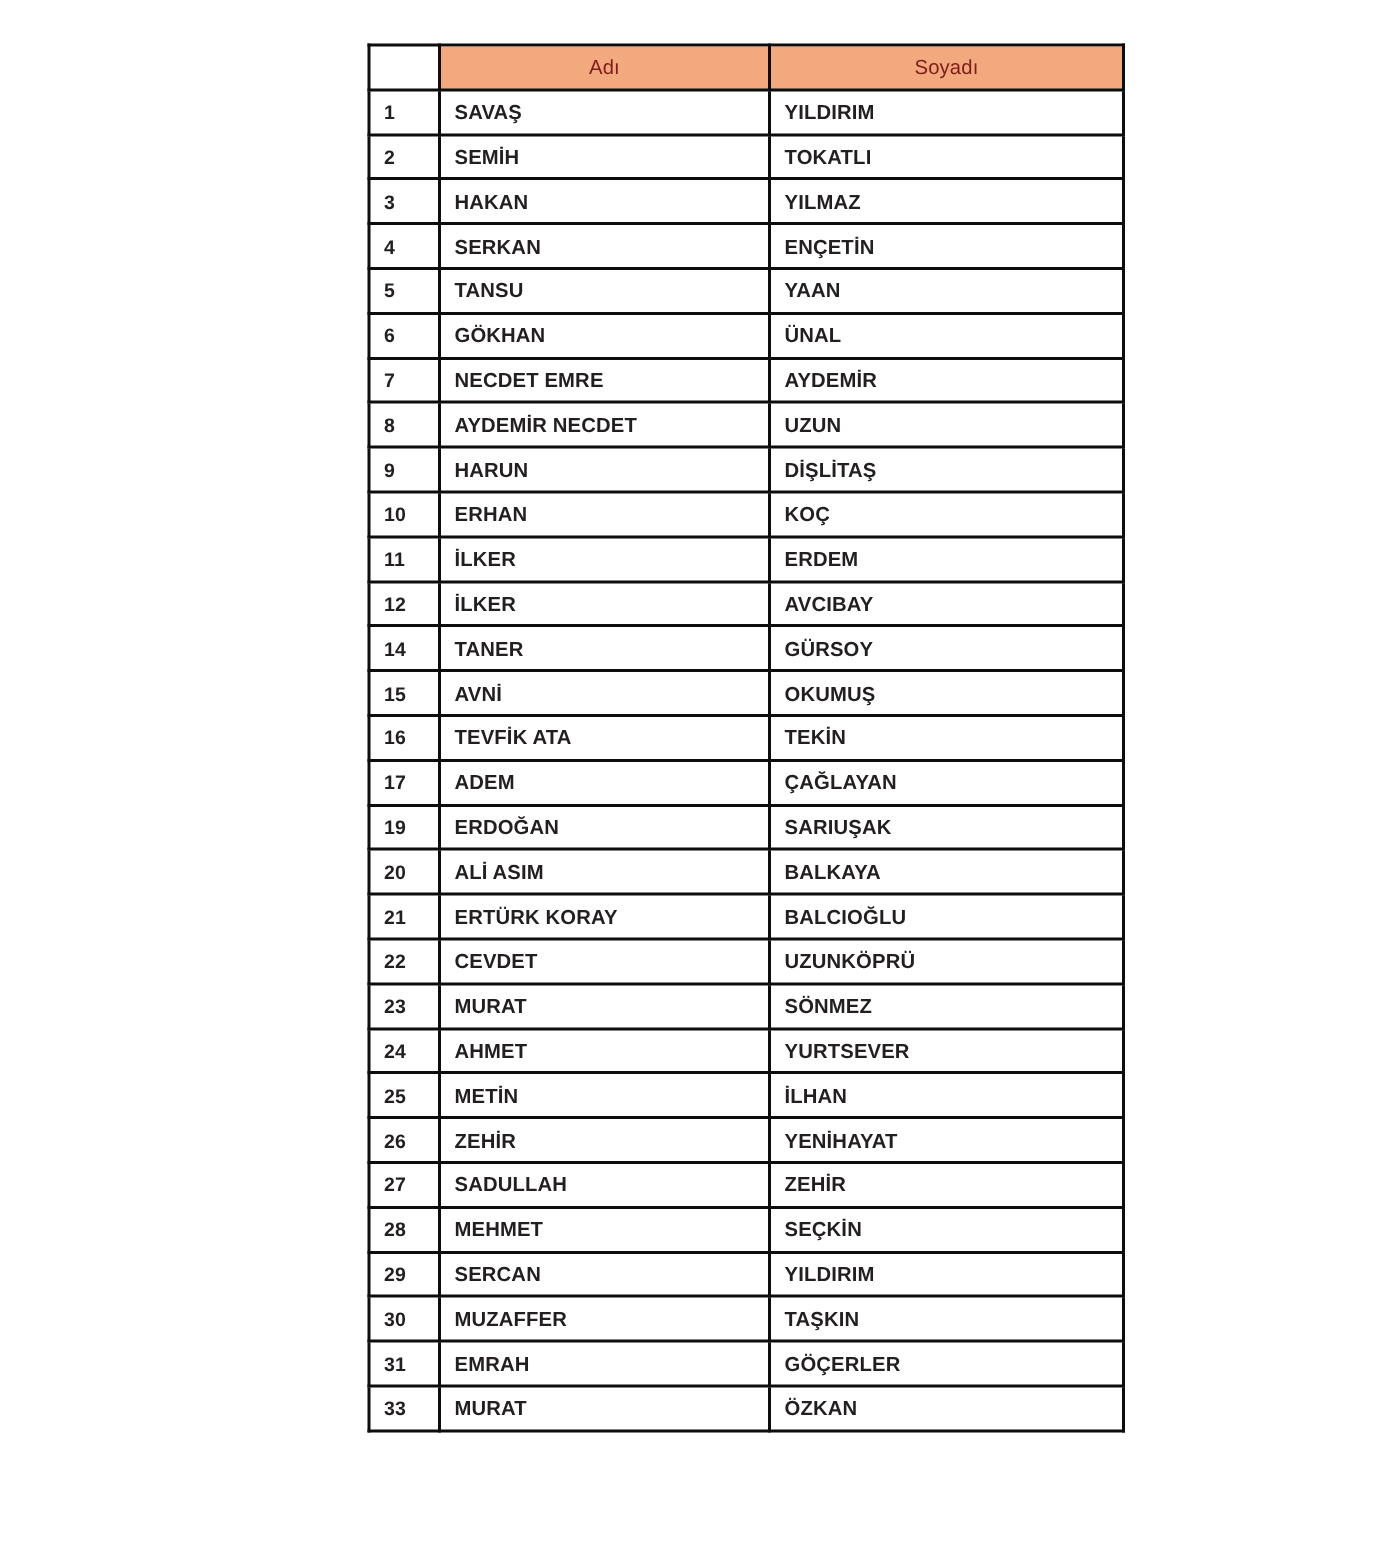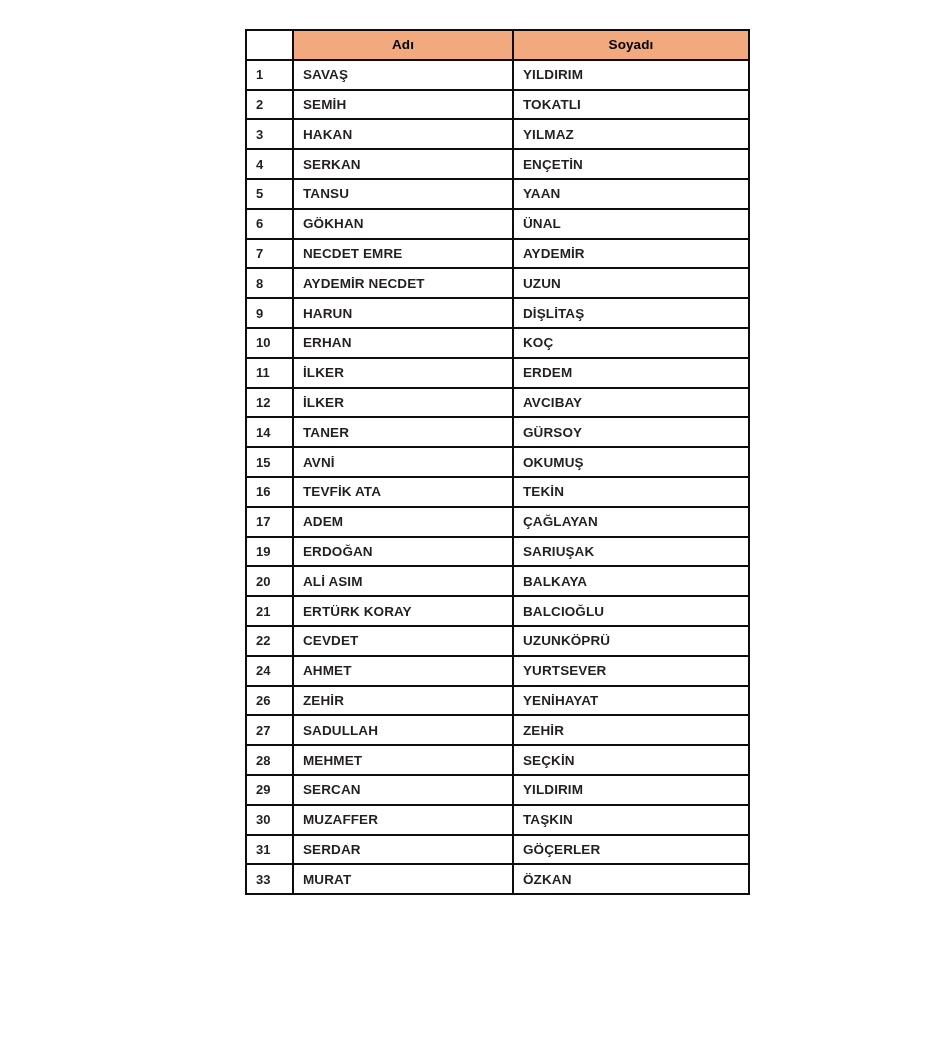--- a/index.html
+++ b/index.html
@@ -57,22 +57,22 @@
   
   table.name-table thead th.corner {
     background: #ffffff;
     border: 2.5px solid #0d0d0d;
   }
   table.name-table thead th.hcell {
     background: #F2A97E;
     text-align: center;
     padding: 0;
     font-size: 13.5px;
-    font-weight: bold;
-    color: #000000;
+    font-weight: normal;
+    color: #7f1d1d;
   }
 
   
   table.name-table td.idx {
     text-align: left;
     padding-left: 9px;
     font-size: 13px;
     font-weight: bold;
     color: #231f20;
   }
@@ -195,25 +195,35 @@
             <td class="idx">21</td>
             <td class="first">ERTÜRK KORAY</td>
             <td class="last">BALCIOĞLU</td>
           </tr>
           <tr>
             <td class="idx">22</td>
             <td class="first">CEVDET</td>
             <td class="last">UZUNKÖPRÜ</td>
           </tr>
           <tr>
+            <td class="idx">23</td>
+            <td class="first">MURAT</td>
+            <td class="last">SÖNMEZ</td>
+          </tr>
+          <tr>
             <td class="idx">24</td>
             <td class="first">AHMET</td>
             <td class="last">YURTSEVER</td>
           </tr>
           <tr>
+            <td class="idx">25</td>
+            <td class="first">METİN</td>
+            <td class="last">İLHAN</td>
+          </tr>
+          <tr>
             <td class="idx">26</td>
             <td class="first">ZEHİR</td>
             <td class="last">YENİHAYAT</td>
           </tr>
           <tr>
             <td class="idx">27</td>
             <td class="first">SADULLAH</td>
             <td class="last">ZEHİR</td>
           </tr>
           <tr>
@@ -226,21 +236,21 @@
             <td class="first">SERCAN</td>
             <td class="last">YILDIRIM</td>
           </tr>
           <tr>
             <td class="idx">30</td>
             <td class="first">MUZAFFER</td>
             <td class="last">TAŞKIN</td>
           </tr>
           <tr>
             <td class="idx">31</td>
-            <td class="first">SERDAR</td>
+            <td class="first">EMRAH</td>
             <td class="last">GÖÇERLER</td>
           </tr>
           <tr>
             <td class="idx">33</td>
             <td class="first">MURAT</td>
             <td class="last">ÖZKAN</td>
           </tr>
         </tbody>
     </table>
   </div>

